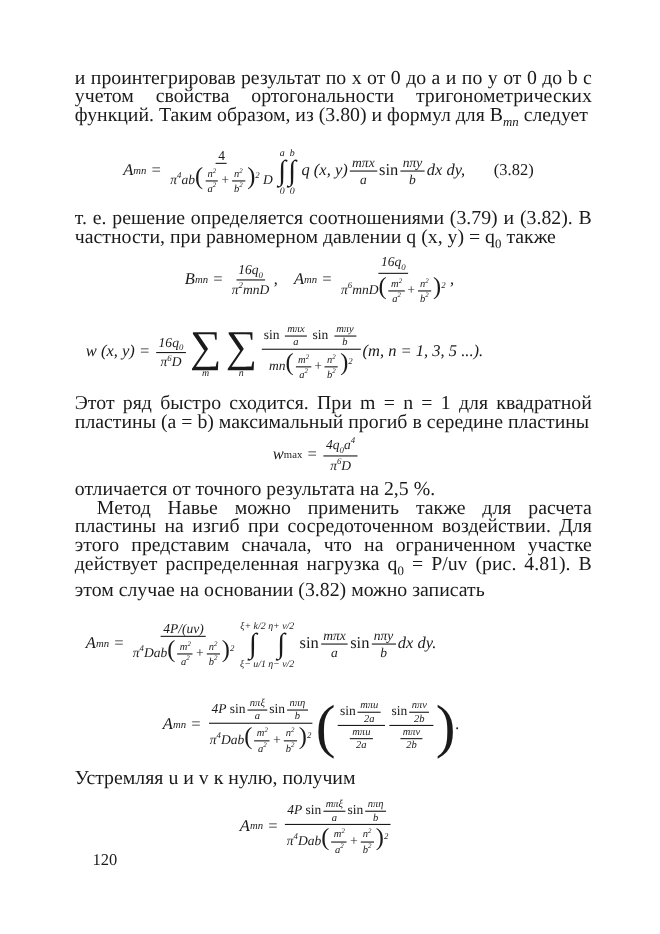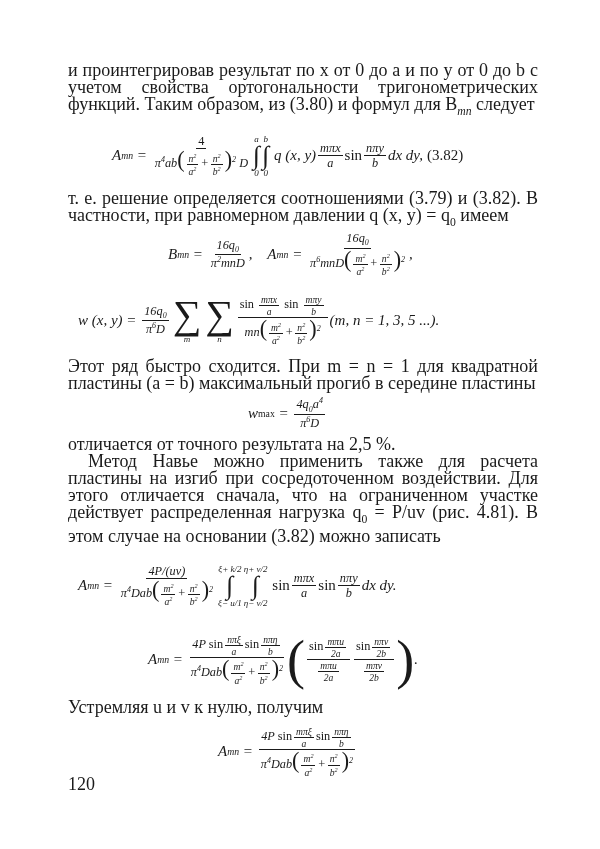--- a/index.html
+++ b/index.html
@@ -17,22 +17,22 @@
   .up{font-style:normal;}
   .par{font-size:1.8em;font-style:normal;line-height:1;}
   .bigpar{font-size:3.6em;font-style:normal;line-height:1;font-weight:100;}
   sub,sup{font-size:0.65em;}
   .intg{display:inline-flex;flex-direction:column;align-items:center;font-style:normal;margin:0 1px;}
   .intg .lim{font-size:9px;font-style:italic;line-height:10px;}
   .intg .sym{font-size:26px;line-height:24px;}
   .sum{display:inline-flex;flex-direction:column;align-items:center;margin:0 2px;}
   .sum .sym{font-size:40px;line-height:38px;font-style:normal;}
   .sum .lim{font-size:9px;font-style:italic;}
-  .eqnum{font-style:normal;margin-left:4px;}
-  .pageno{position:absolute;left:68px;top:774px;font-size:18px;}
+  .eqnum{font-style:normal;margin-left:26px;}
+  .pageno{position:absolute;left:84px;top:774px;font-size:15px;}
 </style>
 </head>
 <body>
 
 <div class="page">
 
   <p><span>и проинтегрировав результат по x от 0 до a и по y от 0 до b с учетом свойства ортогональности тригонометрических функций. Таким образом, из (3.80) и формул для B</span><sub class="i">mn</sub><span> следует</span></p>
 
   <div class="eq" style="margin:8px 0 6px 44px;height:56px;">
     A<sub>mn</sub>&nbsp;=&nbsp;
@@ -58,21 +58,21 @@
     &nbsp;q (x, y)<span class="frac">
         <span class="num">mπx</span>
         <span class="den">a</span>
       </span><span class="up">sin</span><span class="frac">
         <span class="num">nπy</span>
         <span class="den">b</span>
       </span>dx dy,
     <span class="eqnum">(3.82)</span>
   </div>
 
-  <p><span>т. е. решение определяется соотношениями (3.79) и (3.82). В частности, при равномерном давлении q (x, y) = q</span><sub>0</sub><span> имеем</span></p>
+  <p><span>т. е. решение определяется соотношениями (3.79) и (3.82). В частности, при равномерном давлении q (x, y) = q</span><sub>0</sub><span> также</span></p>
 
   <div class="eq" style="margin:2px 0 0 100px;height:44px;">
     B<sub>mn</sub>&nbsp;=&nbsp;<span class="frac">
         <span class="num">16q<sub>0</sub></span>
         <span class="den">π<sup>2</sup>mnD</span>
       </span>,&nbsp;&nbsp;&nbsp;
     A<sub>mn</sub>&nbsp;=&nbsp;<span class="frac">
         <span class="num">16q<sub>0</sub></span>
         <span class="den">π<sup>6</sup>mnD<span class="par">(</span><span class="frac s">
             <span class="num">m<sup>2</sup></span>
@@ -118,21 +118,21 @@
   <p>Этот ряд быстро сходится. При m = n = 1 для квадратной пластины (a = b) максимальный прогиб в середине пластины</p>
 
   <div class="eq" style="margin:2px 0 4px 180px;height:38px;">
     w<sub class="up">max</sub>&nbsp;=&nbsp;<span class="frac">
         <span class="num">4q<sub>0</sub>a<sup>4</sup></span>
         <span class="den">π<sup>6</sup>D</span>
       </span>
   </div>
 
   <p>отличается от точного результата на 2,5 %.</p>
-  <p class="indent"><span>Метод Навье можно применить также для расчета пластины на изгиб при сосредоточенном воздействии. Для этого отличается сначала, что на ограниченном участке действует распределенная нагрузка q</span><sub>0</sub><span> = P/uv (рис. 4.81). В этом случае на основании (3.82) можно записать</span></p>
+  <p class="indent"><span>Метод Навье можно применить также для расчета пластины на изгиб при сосредоточенном воздействии. Для этого представим сначала, что на ограниченном участке действует распределенная нагрузка q</span><sub>0</sub><span> = P/uv (рис. 4.81). В этом случае на основании (3.82) можно записать</span></p>
 
   <div class="eq" style="margin:6px 0 6px 10px;height:70px;">
     A<sub>mn</sub>&nbsp;=&nbsp;
     <span class="frac">
         <span class="num">4P/(uv)</span>
         <span class="den">π<sup>4</sup>Dab<span class="par">(</span><span class="frac s">
             <span class="num">m<sup>2</sup></span>
             <span class="den">a<sup>2</sup></span>
           </span>+<span class="frac s">
             <span class="num">n<sup>2</sup></span>

